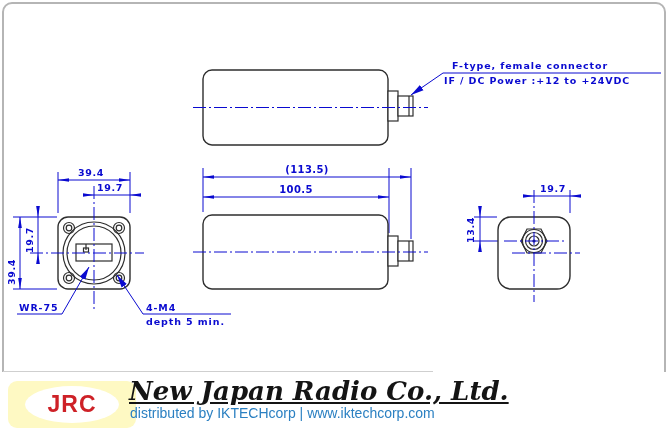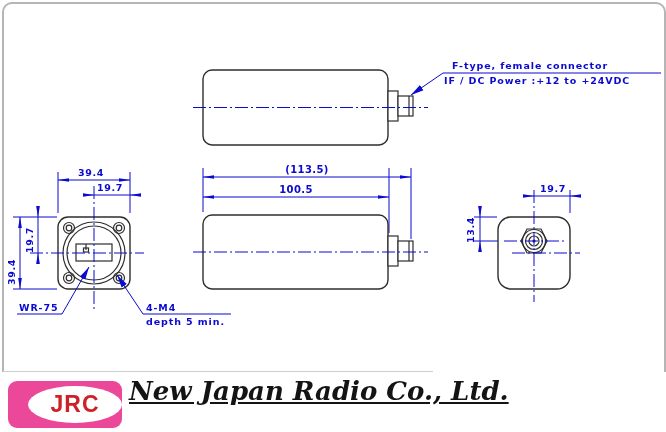--- a/index.html
+++ b/index.html
@@ -15,22 +15,22 @@
   .lnopen{stroke:#2e2e2e;stroke-width:1.2;fill:none;}
   .dim{stroke:#0a0ad0;stroke-width:1;fill:none;}
   .cl{stroke:#0a0ad0;stroke-width:1;fill:none;stroke-dasharray:13 3 2 3;}
   .dtx{fill:#0a0ad0;font:bold 9.5px "DejaVu Sans",sans-serif;letter-spacing:.6px;}
   .dtx2{fill:#0a0ad0;font:bold 10px "DejaVu Sans",sans-serif;letter-spacing:.4px;}
   .ntx{fill:#0a0ad0;font:bold 9.5px "DejaVu Sans",sans-serif;letter-spacing:.9px;}
 
   
   #divider{position:absolute;left:3px;top:371px;width:430px;height:1px;background:#cfcfcf;}
   #footer{position:absolute;left:0;top:372px;width:666px;height:60px;background:#fff;}
-  #jrc-logo{position:absolute;left:8px;top:9px;width:114px;height:47px;background:#ec4899;
-            border-radius:9px;display:flex;align-items:center;justify-content:flex-end;}
+  #jrc-logo{position:absolute;left:8px;top:9px;width:128px;height:47px;background:#fef9c3;
+            border-radius:9px;display:flex;align-items:center;justify-content:center;}
   #jrc-ellipse{width:94px;height:37px;background:#fff;border-radius:50%;
                display:flex;align-items:center;justify-content:center;}
   #jrc-text{color:#ce2127;font:bold 23px "Liberation Sans",sans-serif;letter-spacing:1px;
             transform:scaleY(1.05);}
   #company{position:absolute;left:129px;top:4px;color:#141414;
            font:bold italic 26px "DejaVu Serif",serif;white-space:nowrap;text-decoration:underline;}
   #dist{position:absolute;left:130px;top:33px;color:#2b80c2;
         font:14px "Liberation Sans",sans-serif;white-space:nowrap;}
 </style>
 </head>
@@ -144,14 +144,15 @@
 
   <div id="divider"></div>
 
   <div id="footer">
     <div id="jrc-logo">
       <div id="jrc-ellipse">
         <span id="jrc-text">JRC</span>
       </div>
     </div>
     <div id="company">New Japan Radio Co., Ltd.</div>
+    <div id="dist">distributed by IKTECHcorp | www.iktechcorp.com</div>
   </div>
 </div>
 
 </body></html>

